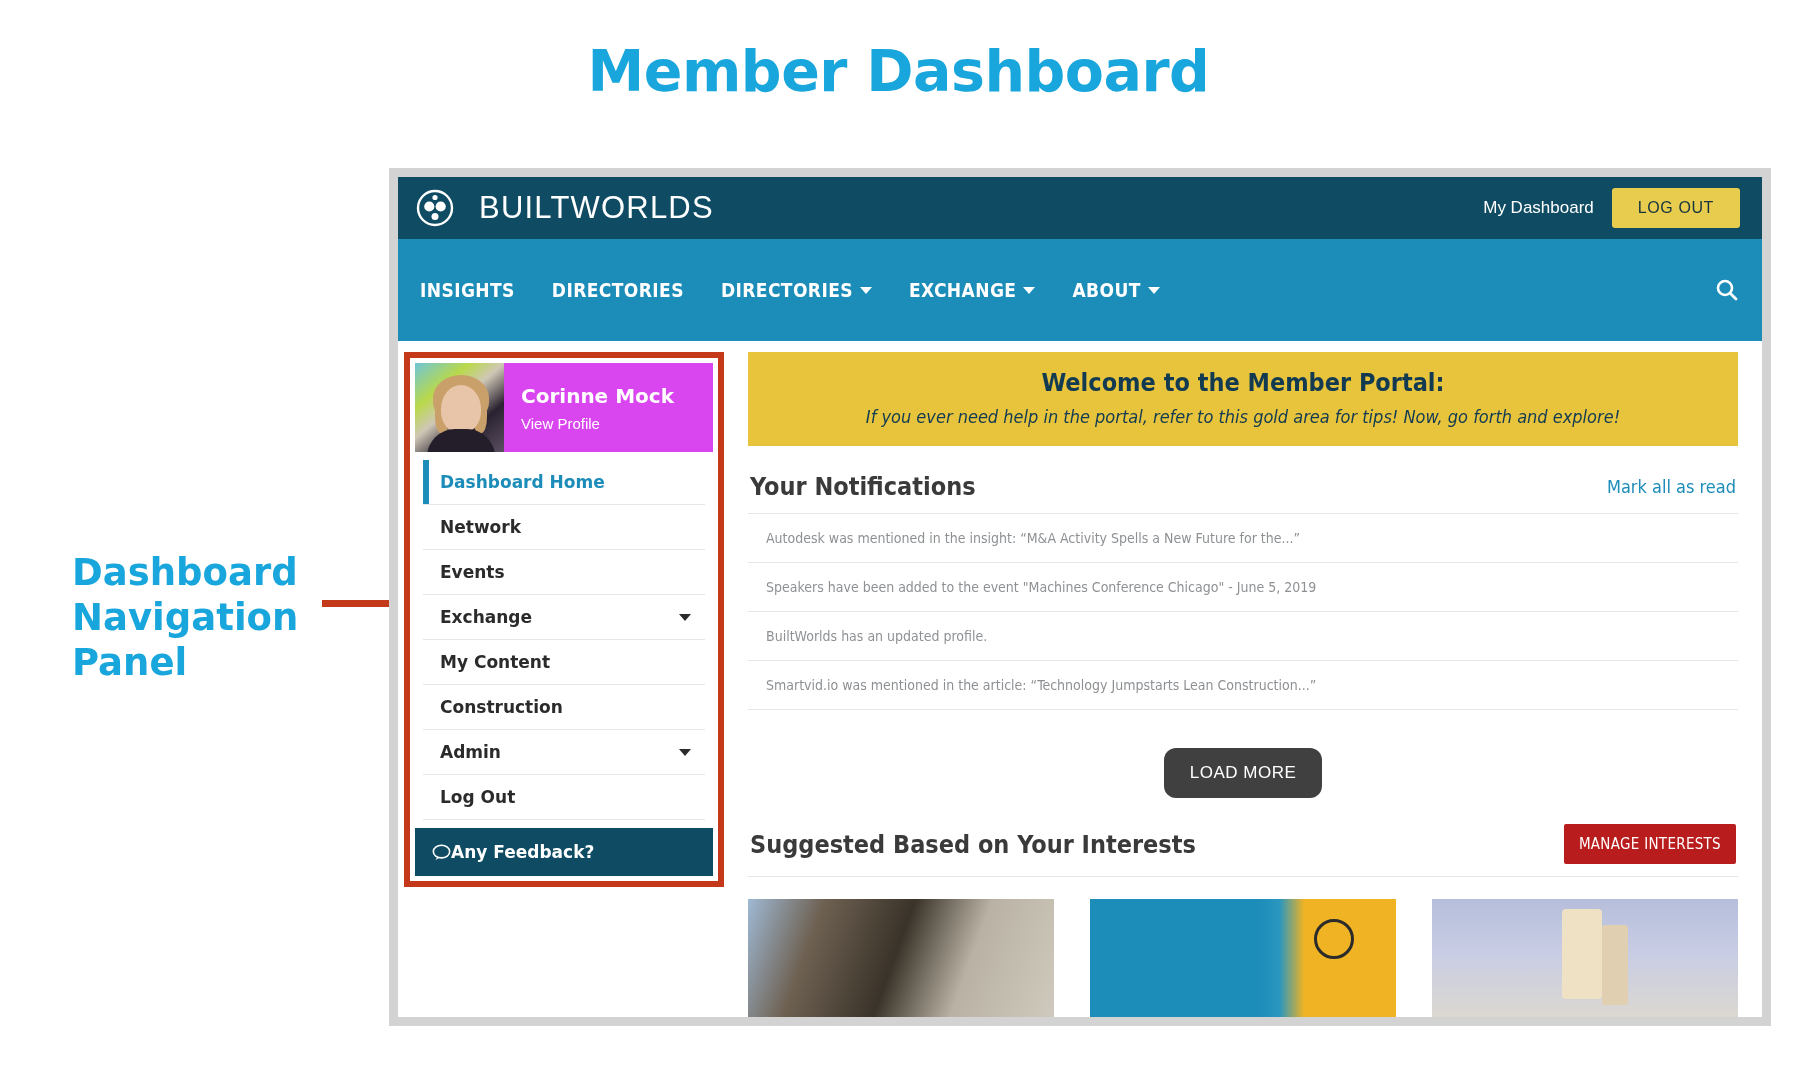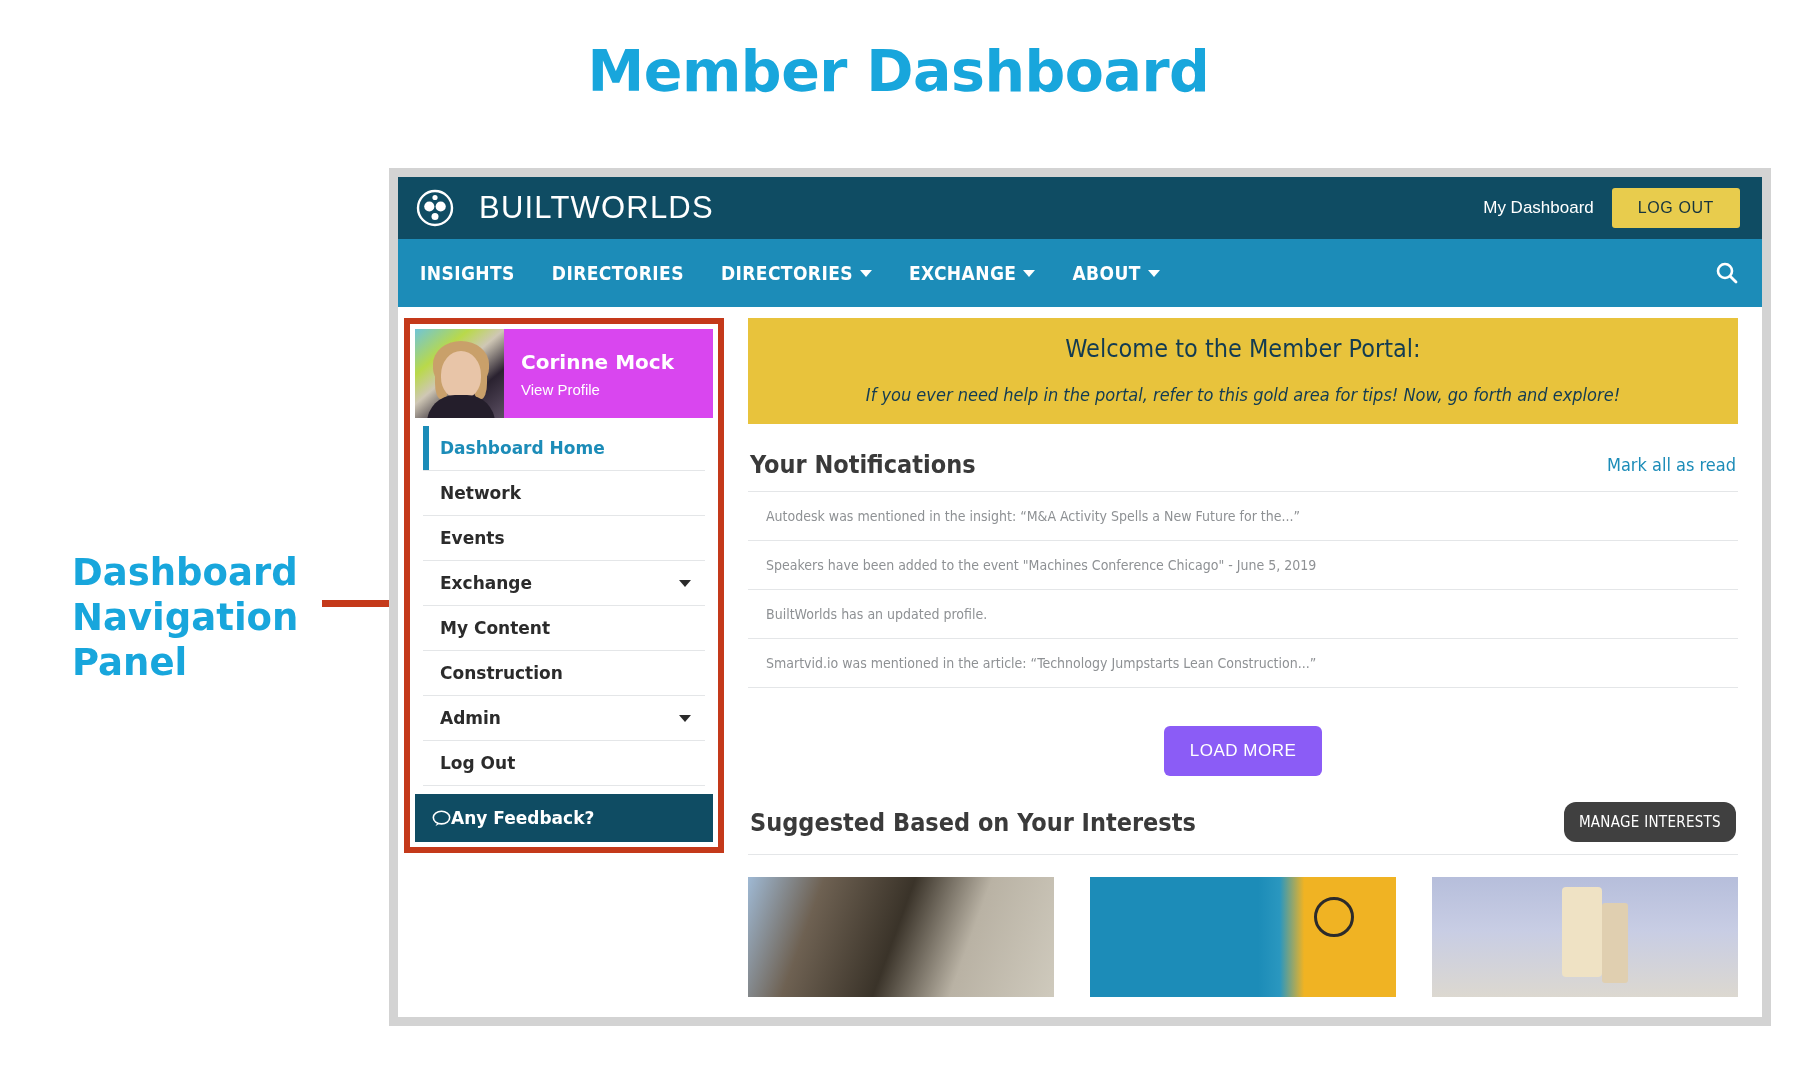--- a/index.html
+++ b/index.html
@@ -82,21 +82,21 @@
     font-size:16px;
     letter-spacing:0.6px;
     padding:11px 26px;
     border-radius:3px;
     cursor:pointer;
     font-family:"Liberation Sans", sans-serif;
   }
 
   
   .navbar{
-    height:68px;
+    height:102px;
     background:#1c8cb8;
     display:flex;
     align-items:center;
     padding:0 22px 0 22px;
     box-sizing:border-box;
   }
   .nav-items{display:flex;align-items:center;gap:37px;}
   .nav-item{
     color:#ffffff;
     font-size:19px;
@@ -228,23 +228,23 @@
   }
   .welcome{
     background:#e8c33c;
     padding:16px 20px 19px 20px;
     text-align:center;
     box-sizing:border-box;
   }
   .welcome-title{
     color:#123b52;
     font-size:25px;
-    font-weight:normal;
-    font-family:"DejaVu Sans Condensed","Liberation Sans",sans-serif;
-    margin-bottom:21px;
+    font-weight:bold;
+    font-family:"DejaVu Sans Condensed","Liberation Sans",sans-serif;
+    margin-bottom:9px;
   }
   .welcome-sub{
     color:#123b52;
     font-size:18px;
     font-style:italic;
     font-family:"DejaVu Sans Condensed","Liberation Sans",sans-serif;
   }
 
   .section-head{
     display:flex;align-items:center;
@@ -263,30 +263,30 @@
   .notif{
     padding:16px 2px 16px 18px;
     border-bottom:1px solid #e4e6e8;
     color:#8e9194;
     font-size:14px;
     cursor:pointer;
     font-family:"DejaVu Sans Condensed","Liberation Sans",sans-serif;
   }
   .load-wrap{text-align:center;padding:38px 0 0 0;}
   .load-btn{
-    background:#8b5cf6;color:#ffffff;border:none;
+    background:#404040;color:#ffffff;border:none;
     padding:15px 26px;font-size:17px;letter-spacing:0.5px;
-    cursor:pointer;border-radius:6px;
+    cursor:pointer;border-radius:12px;
     font-family:"Liberation Sans",sans-serif;
   }
   .manage-btn{
     margin-left:auto;
-    background:#404040;color:#ffffff;border:none;
+    background:#b91c1c;color:#ffffff;border:none;
     padding:11px 15px;font-size:15px;letter-spacing:0.3px;
-    cursor:pointer;border-radius:12px;
+    cursor:pointer;border-radius:2px;
     font-family:"DejaVu Sans Condensed","Liberation Sans",sans-serif;
   }
   .cards{
     display:flex;gap:36px;
     padding-top:22px;
   }
   .card{
     flex:1;height:120px;overflow:hidden;cursor:pointer;
   }
   .card-img{width:100%;height:120px;}

